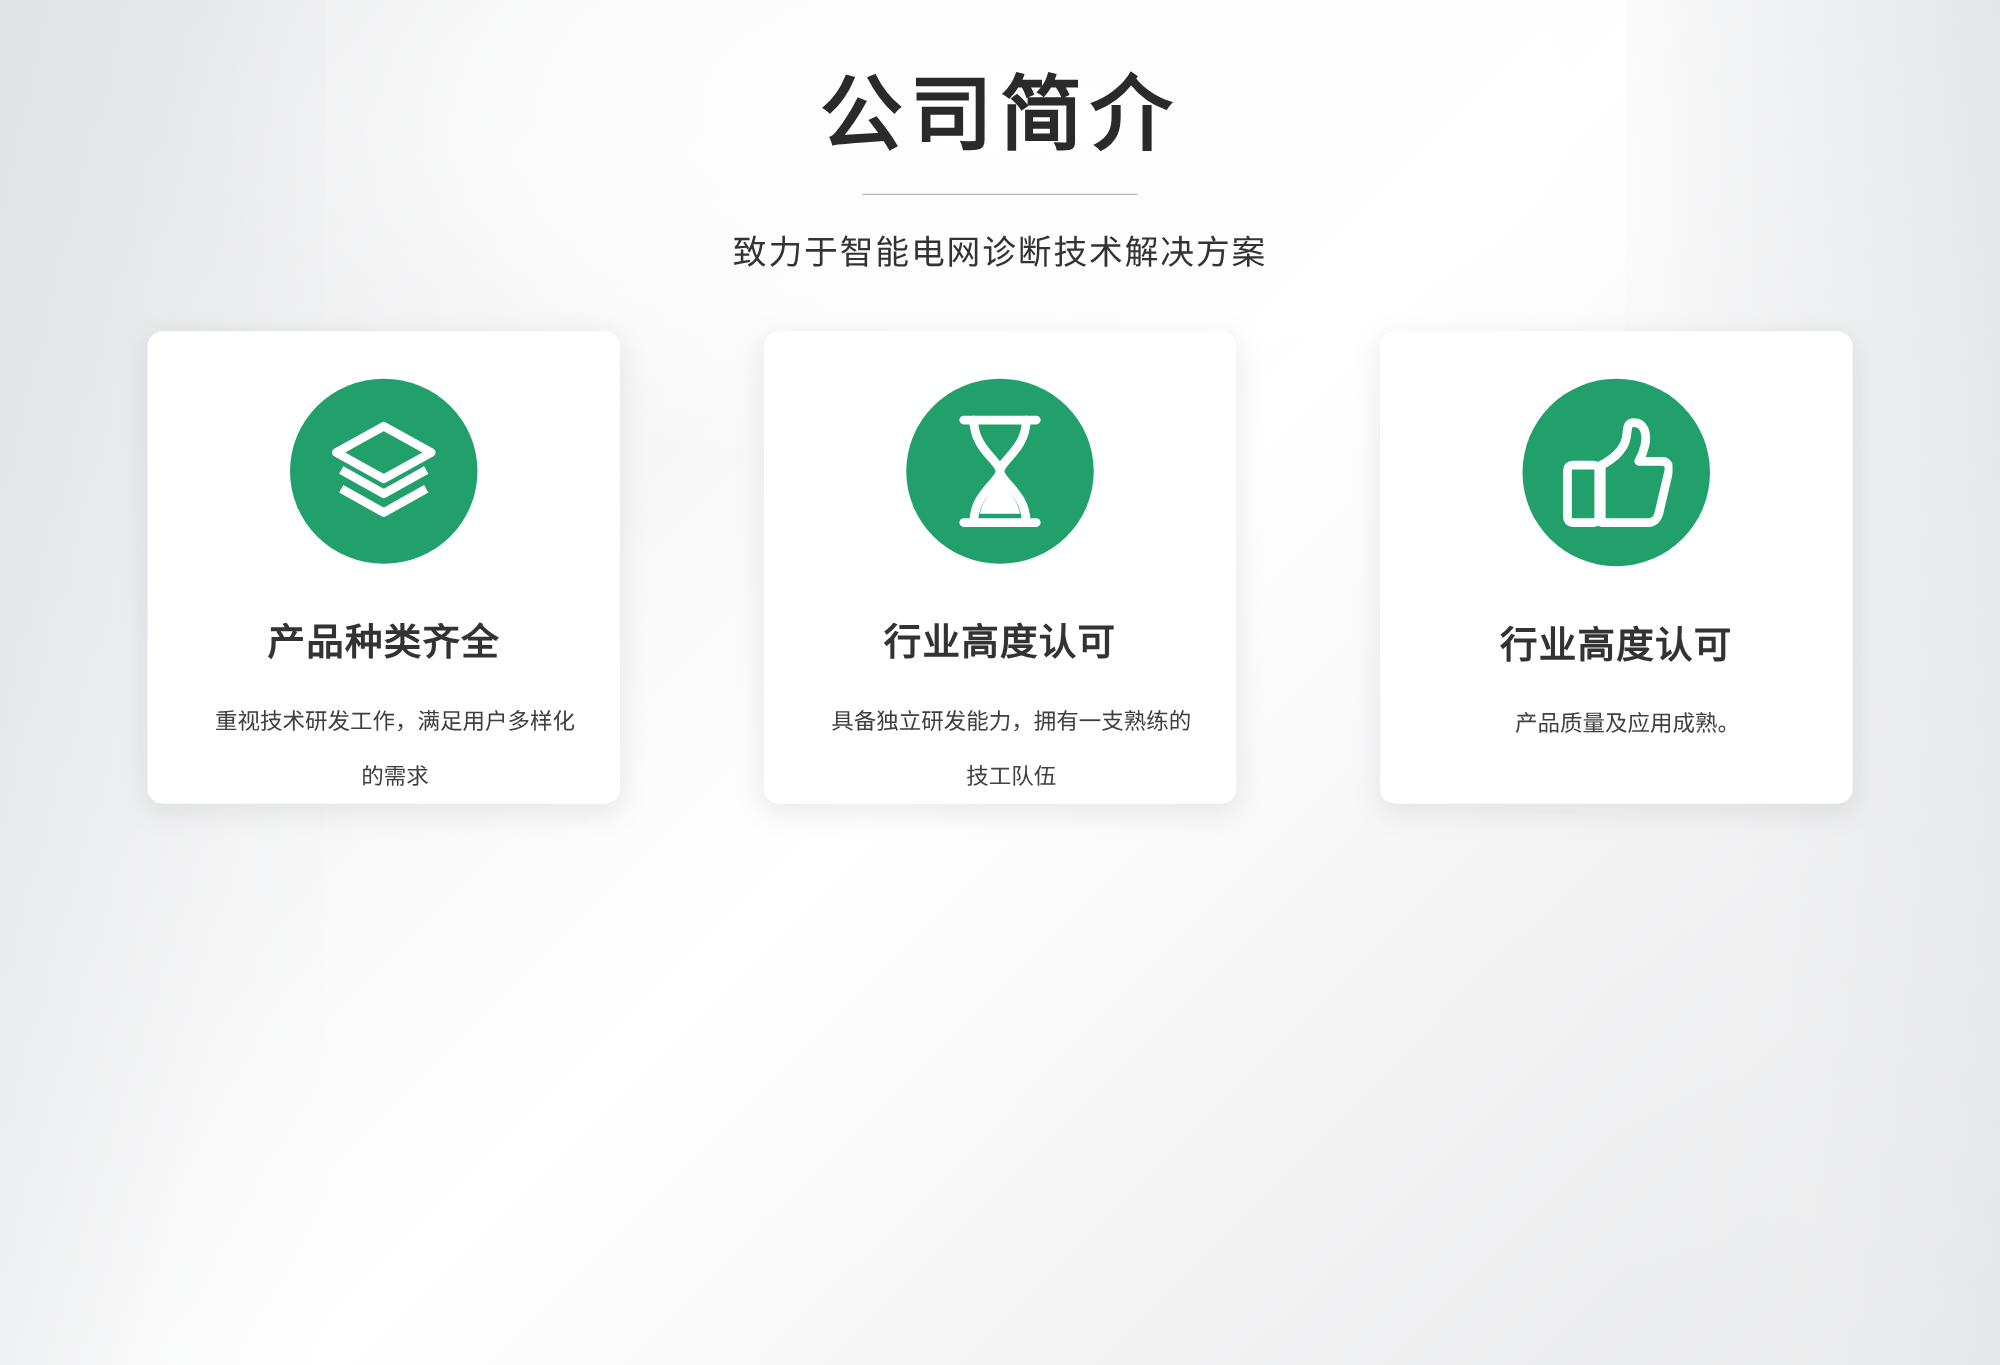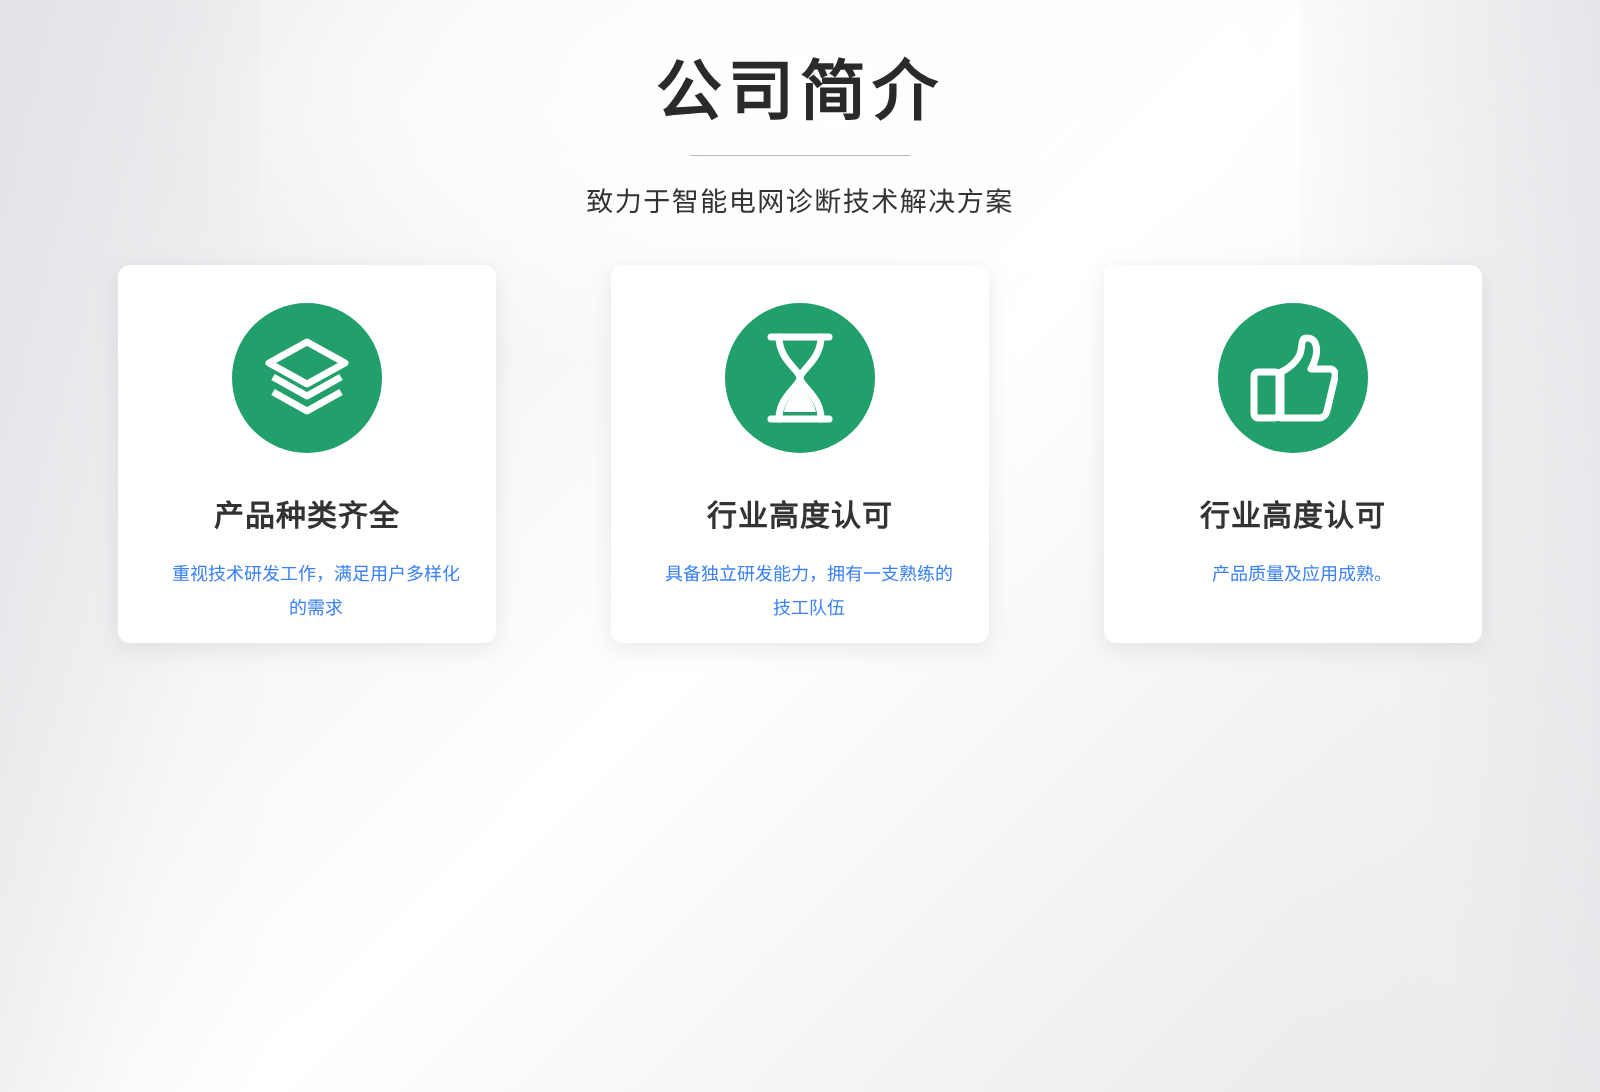--- a/index.html
+++ b/index.html
@@ -120,22 +120,22 @@
     font-size: 30px;
     font-weight: bold;
     color: #333333;
     letter-spacing: 1px;
   }
   .card-desc {
     margin-top: 22px;
     width: 290px;
     text-align: center;
     font-size: 18px;
-    line-height: 34px;
-    color: #3b82f6;
+    line-height: 44px;
+    color: #404040;
     margin-left: 18px;
   }
 </style>
 </head>
 <body>
 
 <div class="page">
 
   <div class="header">
     <h1 class="main-title">公司简介</h1>

